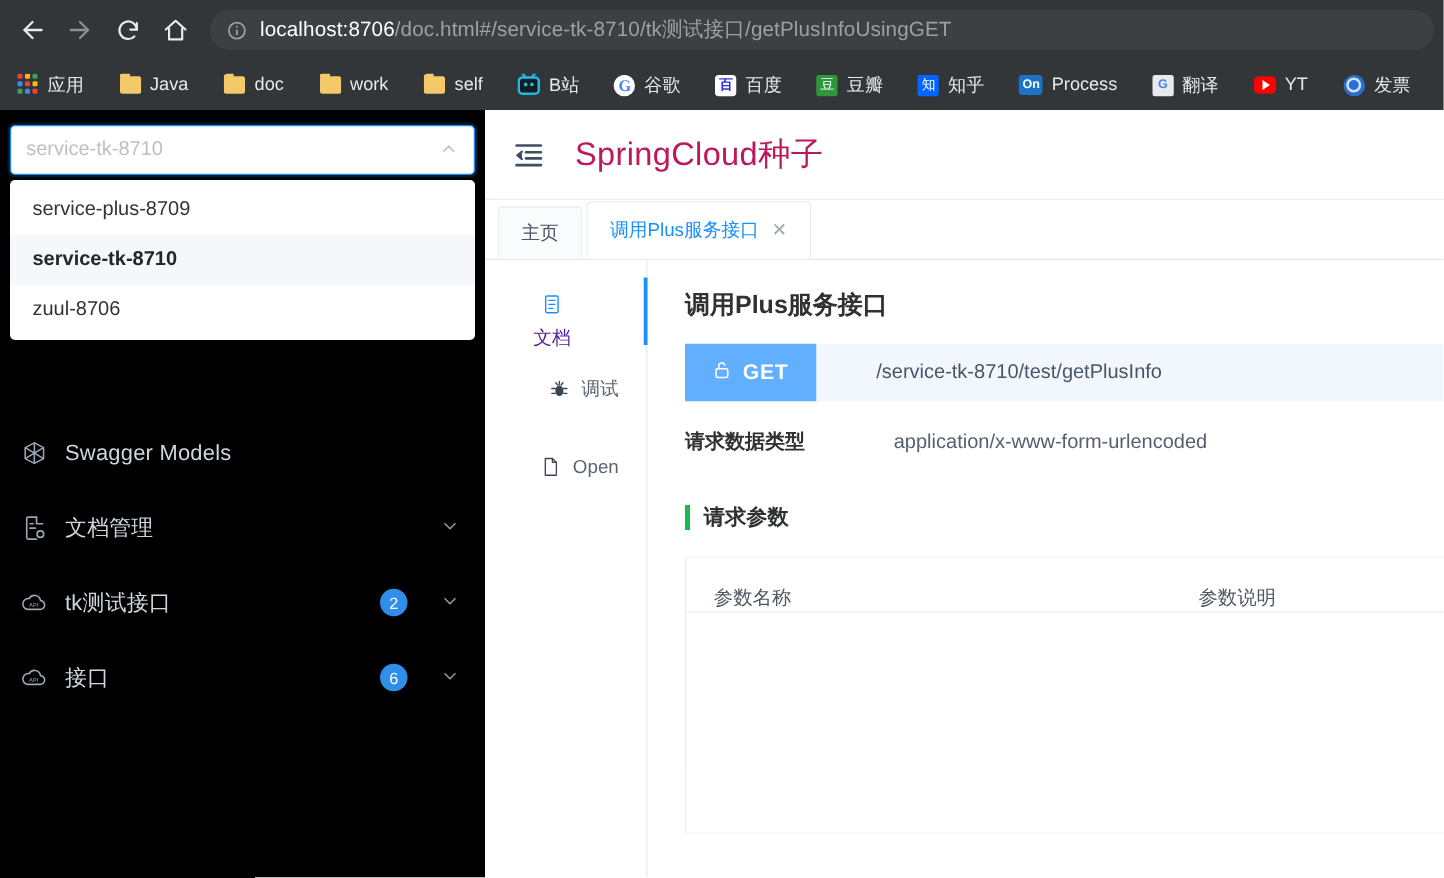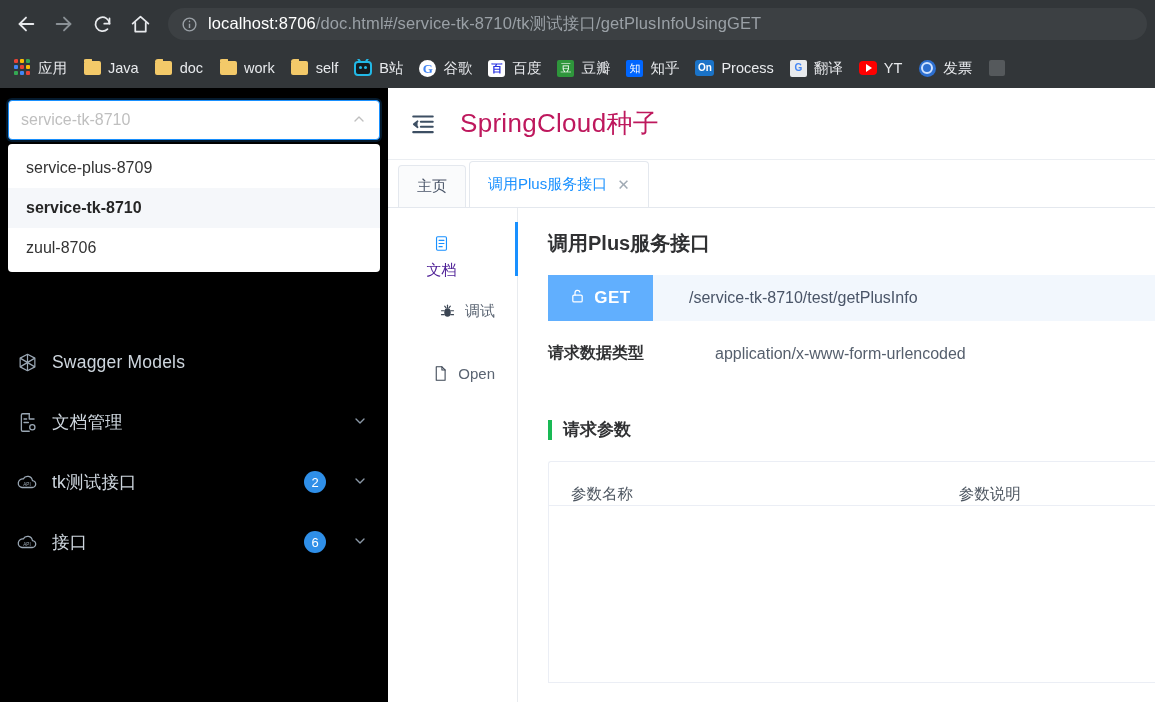--- a/index.html
+++ b/index.html
@@ -56,21 +56,21 @@
     letter-spacing: .1px;
   }
   #url-text .host { color: #ffffff; }
 
   
   #bookmarks-bar {
     height: 40px;
     display: flex;
     align-items: center;
     padding: 0 6px;
-    gap: 2px;
+    gap: 14px;
     overflow: hidden;
   }
   .bookmark {
     display: flex;
     align-items: center;
     gap: 7px;
     padding: 4px 7px;
     border-radius: 4px;
     cursor: pointer;
     white-space: nowrap;
@@ -353,41 +353,41 @@
     font-weight: bold;
     height: 46px;
     min-width: 105px;
     display: flex;
     align-items: center;
     justify-content: center;
     gap: 9px;
     letter-spacing: .5px;
   }
   #api-path {
-    margin-left: 36px;
+    margin-left: 48px;
     font-size: 16px;
     color: #4a5568;
   }
   #meta-row {
     display: flex;
     align-items: center;
     margin-top: 22px;
   }
   #meta-label {
     font-size: 16px;
     font-weight: bold;
     color: #303133;
     width: 167px;
   }
   #meta-value {
     font-size: 16px;
     color: #555f6d;
   }
   #params-heading {
-    margin-top: 54px;
+    margin-top: 38px;
     display: flex;
     align-items: center;
     gap: 11px;
   }
   #params-bar {
     width: 4px; height: 20px;
     background: #19b955;
     flex: 0 0 auto;
   }
   #params-title {

